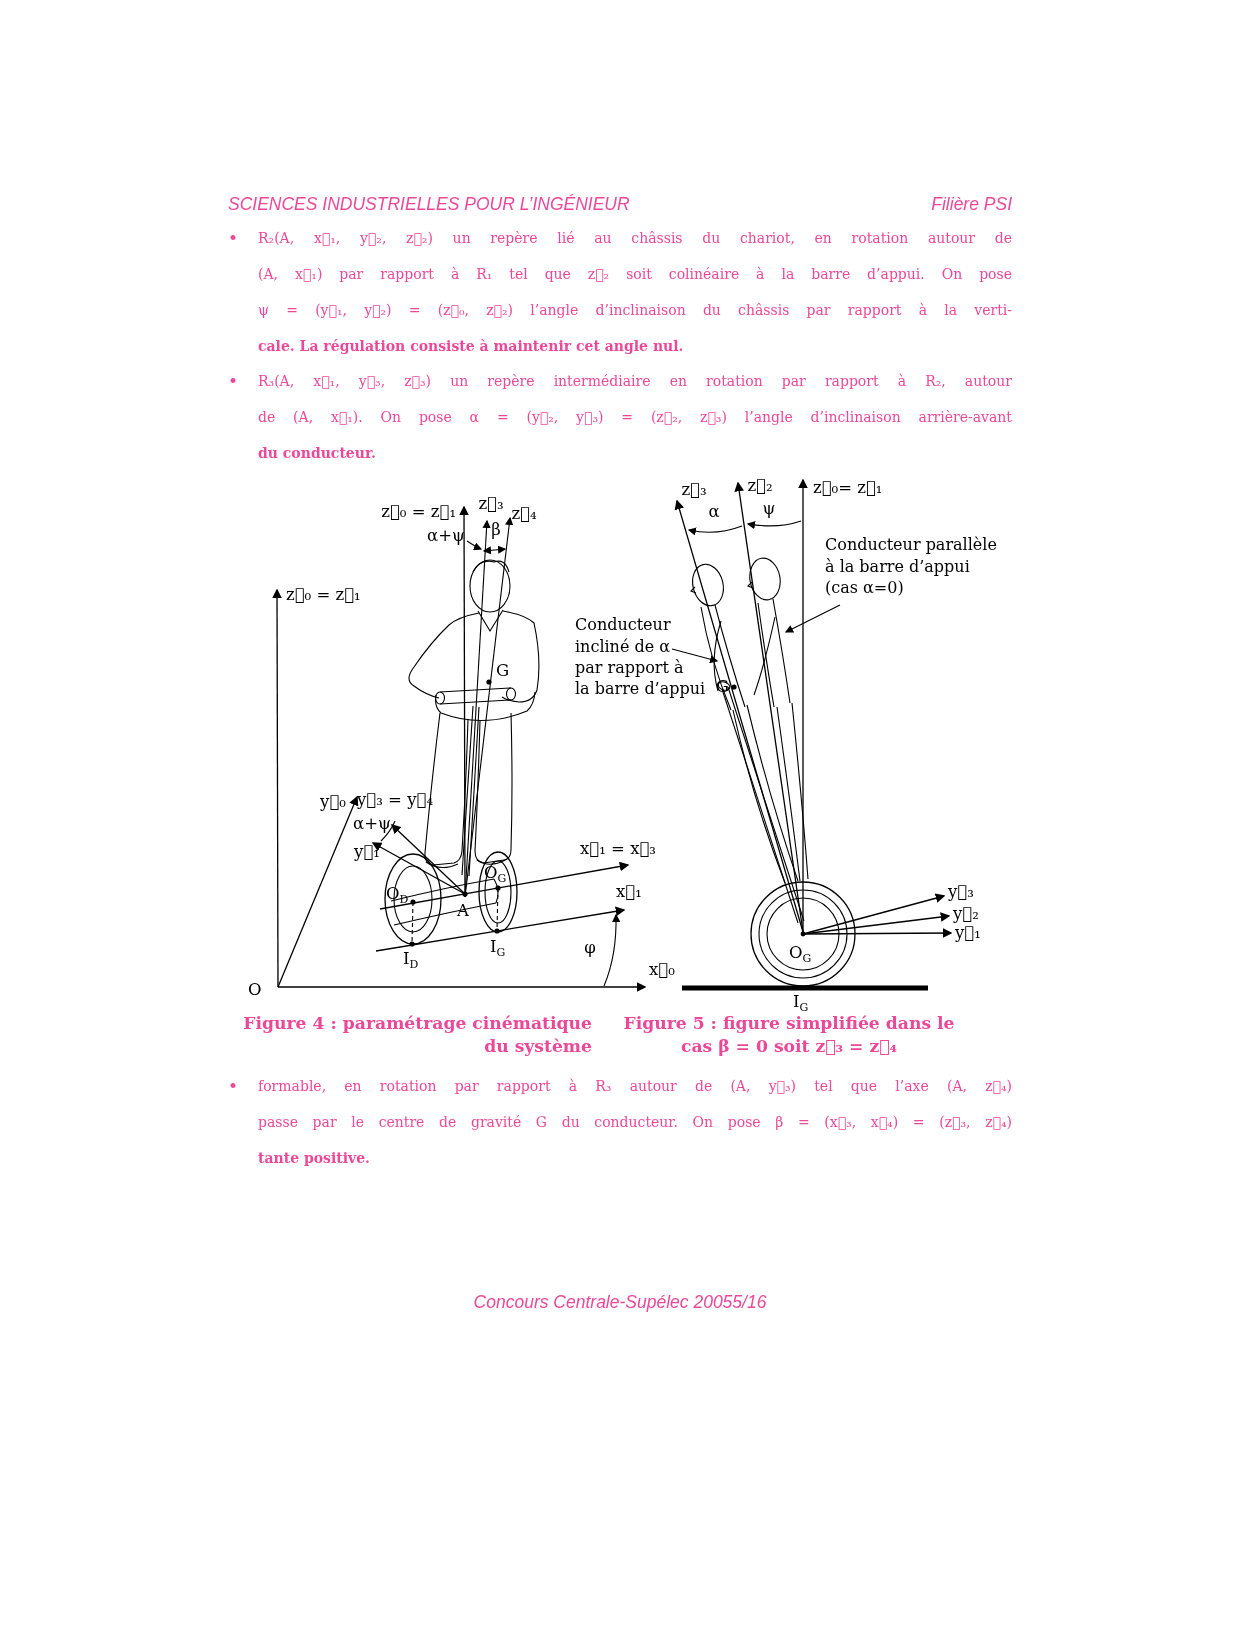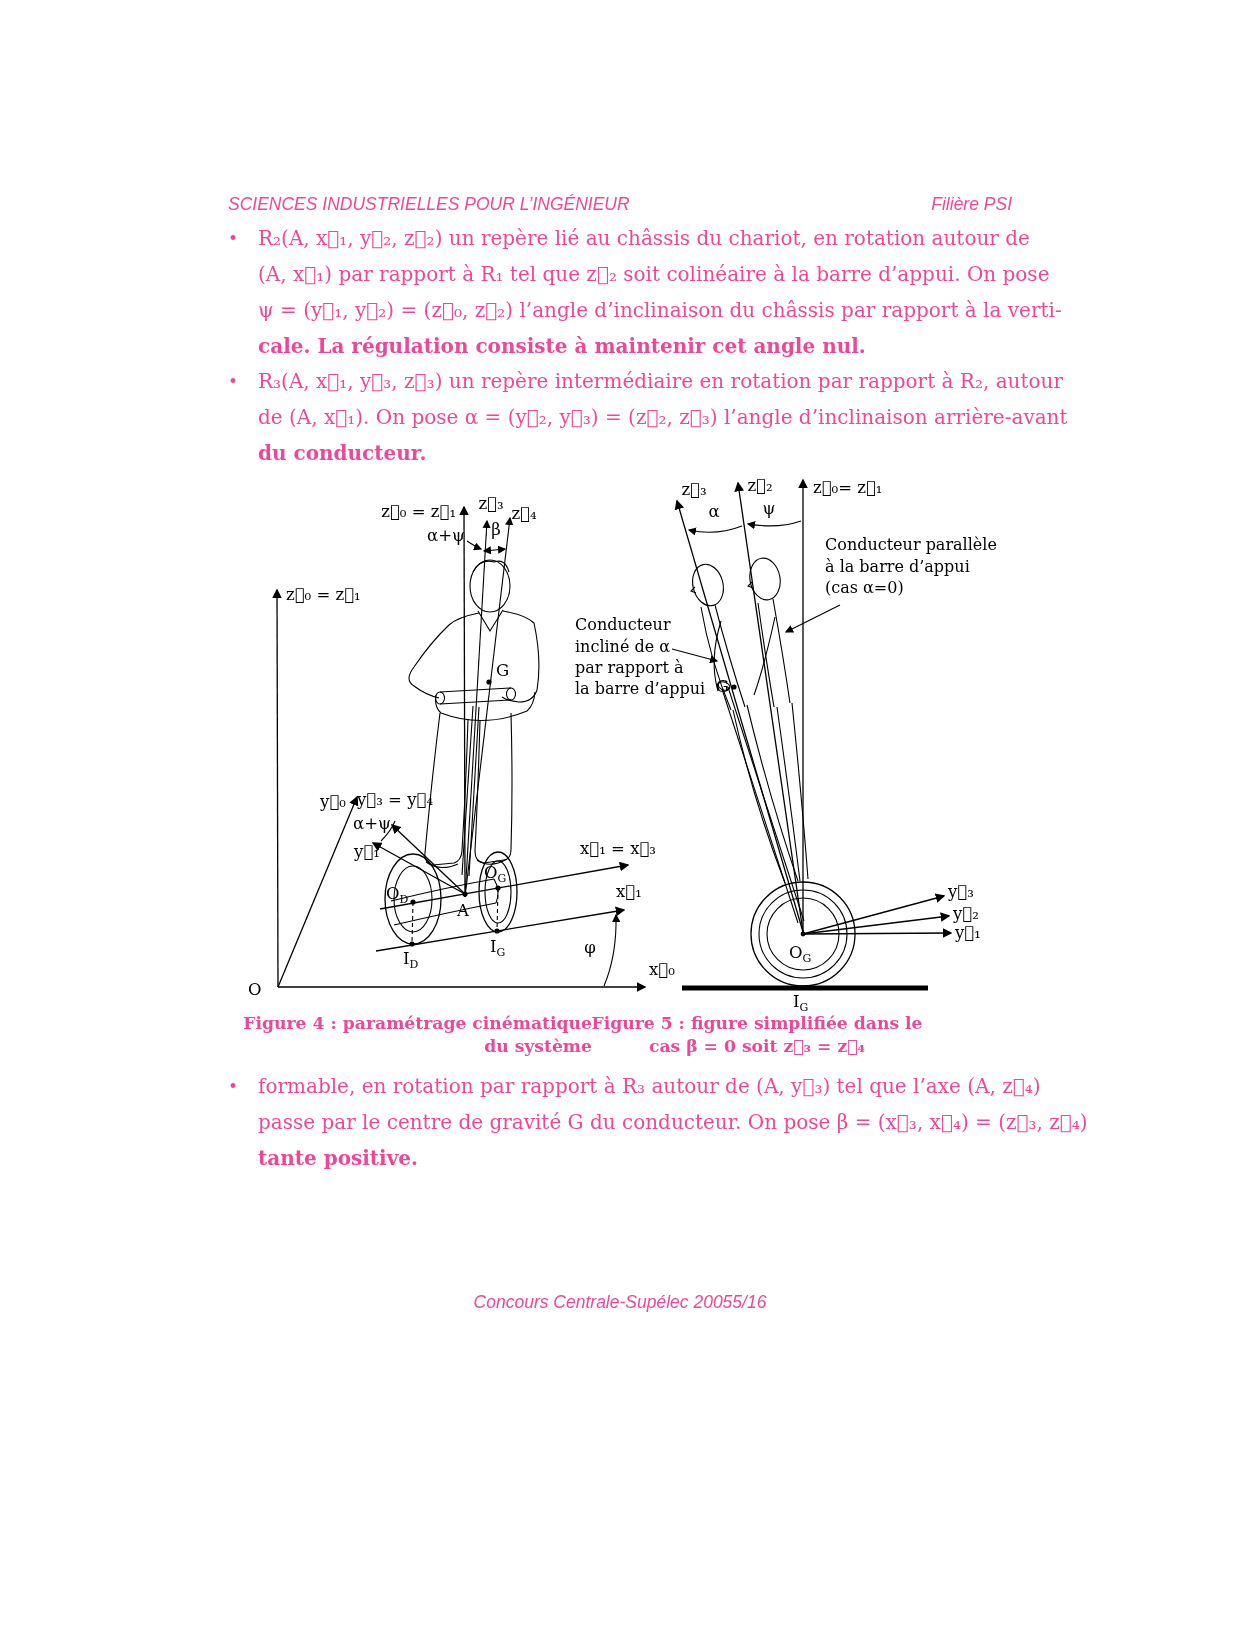--- a/index.html
+++ b/index.html
@@ -15,32 +15,32 @@
     font-family:"Liberation Sans",sans-serif;font-style:italic;
     font-size:17.5px;
   }
   .header{top:194px;}
   .footer{top:1292px;justify-content:center;}
   
   .bullet{position:absolute;left:228px;width:784px;display:flex;}
   .bullet .marker{width:30px;font-size:17px;line-height:36px;}
   .bullet .blines{width:754px;}
   .bline{
-    font-size:20px;line-height:36px;height:36px;
+    font-size:14px;line-height:36px;height:36px;
     text-align:justify;text-align-last:justify;white-space:nowrap;overflow:visible;
   }
   .bline.last{text-align-last:left;font-weight:bold;}
   .b1{top:220px;} .b2{top:363px;} .b3{top:1068px;}
   
   .caption{
     position:absolute;text-align:center;font-weight:bold;
     font-size:17.2px;line-height:23px;
   }
   .cap4{left:240px;top:1012px;width:352px;text-align:right;}
-  .cap5{left:584px;top:1012px;width:346px;}
+  .cap5{left:616px;top:1012px;width:346px;}
   
   .fig{position:absolute;left:228px;top:455px;}
   .fig text{font-family:"DejaVu Serif",serif;font-size:16.5px;fill:#000;}
   .fig text.ann{font-size:16px;}
   .fig tspan.sub{font-size:11px;}
   .fig .ln{stroke:#000;stroke-width:1.3;fill:none;}
   .fig .thin{stroke:#000;stroke-width:1.1;fill:none;}
   .fig .dash{stroke:#000;stroke-width:1.1;stroke-dasharray:4 3;fill:none;}
   .fig .ground{stroke:#000;stroke-width:5;fill:none;}
   .fig .dot{fill:#000;stroke:none;}

